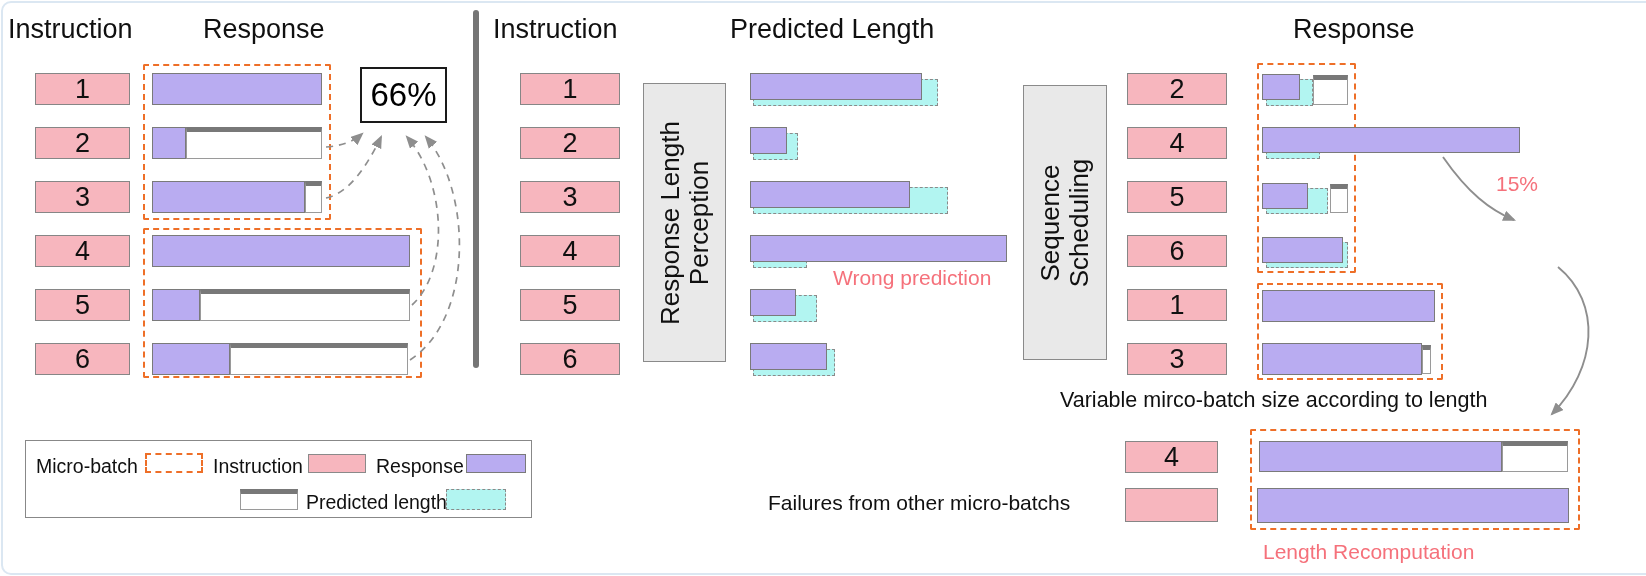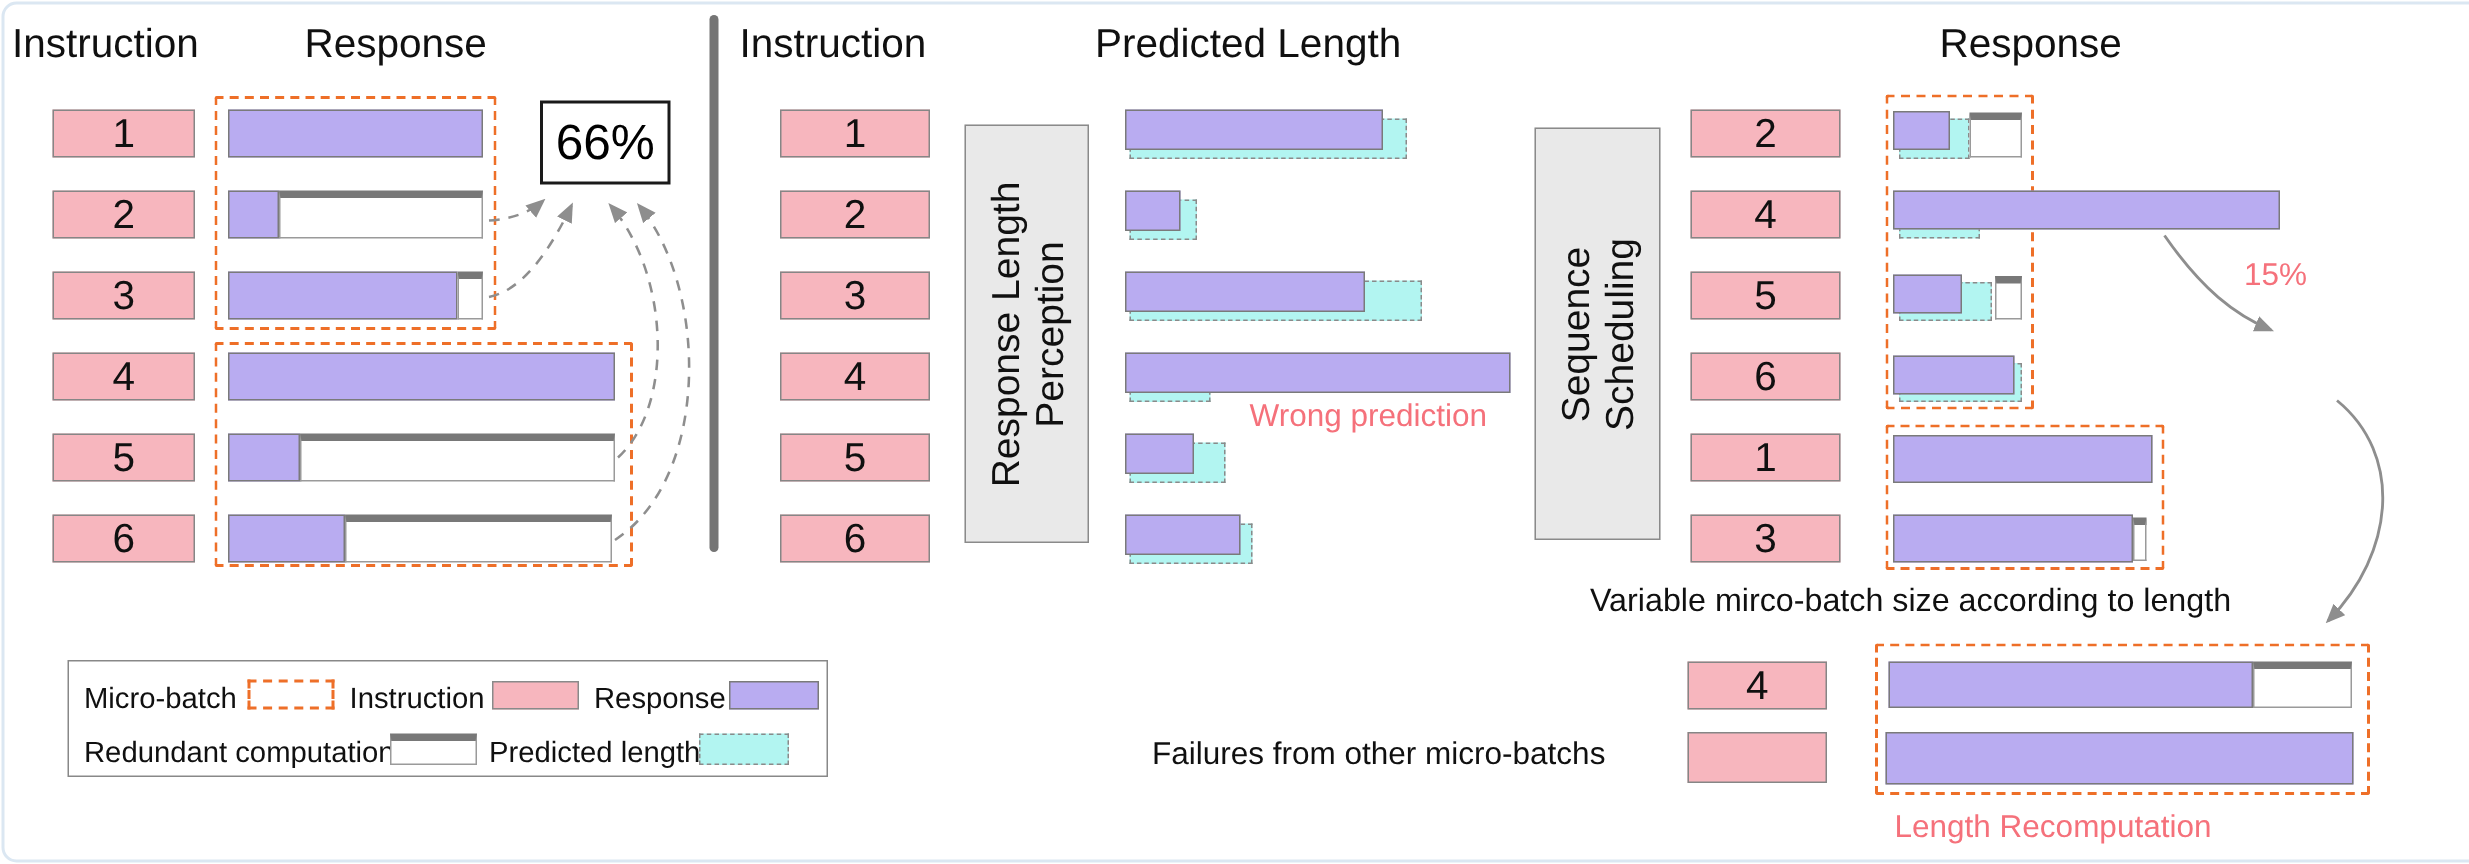--- a/index.html
+++ b/index.html
@@ -49,28 +49,27 @@
   <div class="abs divider" style="left:473px;top:10px;width:6px;height:358px"></div>
 
   <div class="abs statbox" style="left:360px;top:67px;width:87px;height:56px">66%</div>
 
   <div class="abs lbl lbl-red" style="left:833px;top:266px">Wrong prediction</div>
   <div class="abs lbl lbl-red" style="left:1496px;top:172px">15%</div>
   <div class="abs lbl lbl-black" style="left:1060px;top:388px;font-size:21.5px">Variable mirco-batch size according to length</div>
   <div class="abs lbl lbl-black" style="left:768px;top:491px;width:346px;text-align:left">Failures from other micro-batchs</div>
   <div class="abs lbl lbl-red" style="left:1263px;top:540px">Length Recomputation</div>
 
-  <div class="abs legendbox" style="left:45px;top:440px;width:507px;height:78px">
+  <div class="abs legendbox" style="left:25px;top:440px;width:507px;height:78px">
     <span class="abs legend-text" style="left:10px;top:14px">Micro-batch</span>
     <div class="sw sw-orange" style="left:119px;top:12px;width:58px;height:20px"></div>
     <span class="abs legend-text" style="left:187px;top:14px">Instruction</span>
     <div class="sw sw-pink" style="left:282px;top:13px;width:58px;height:19px"></div>
     <span class="abs legend-text" style="left:350px;top:14px">Response</span>
     <div class="sw sw-purple" style="left:440px;top:13px;width:60px;height:19px"></div>
-    <span class="abs legend-text" style="left:10px;top:50px">Redundant computation</span>
     <div class="sw sw-white" style="left:214px;top:48px;width:58px;height:21px"></div>
     <span class="abs legend-text" style="left:280px;top:50px">Predicted length</span>
     <div class="sw sw-cyan" style="left:420px;top:48px;width:60px;height:21px"></div>
   </div>
 
   <svg class="overlay" width="1646" height="576">
     <defs>
       <marker id="ah" viewBox="0 0 12 10" markerWidth="13" markerHeight="11" refX="10" refY="5" orient="auto" markerUnits="userSpaceOnUse">
         <path d="M0,0 L12,5 L0,10 Z" fill="#8E8E8E"></path>
       </marker>

